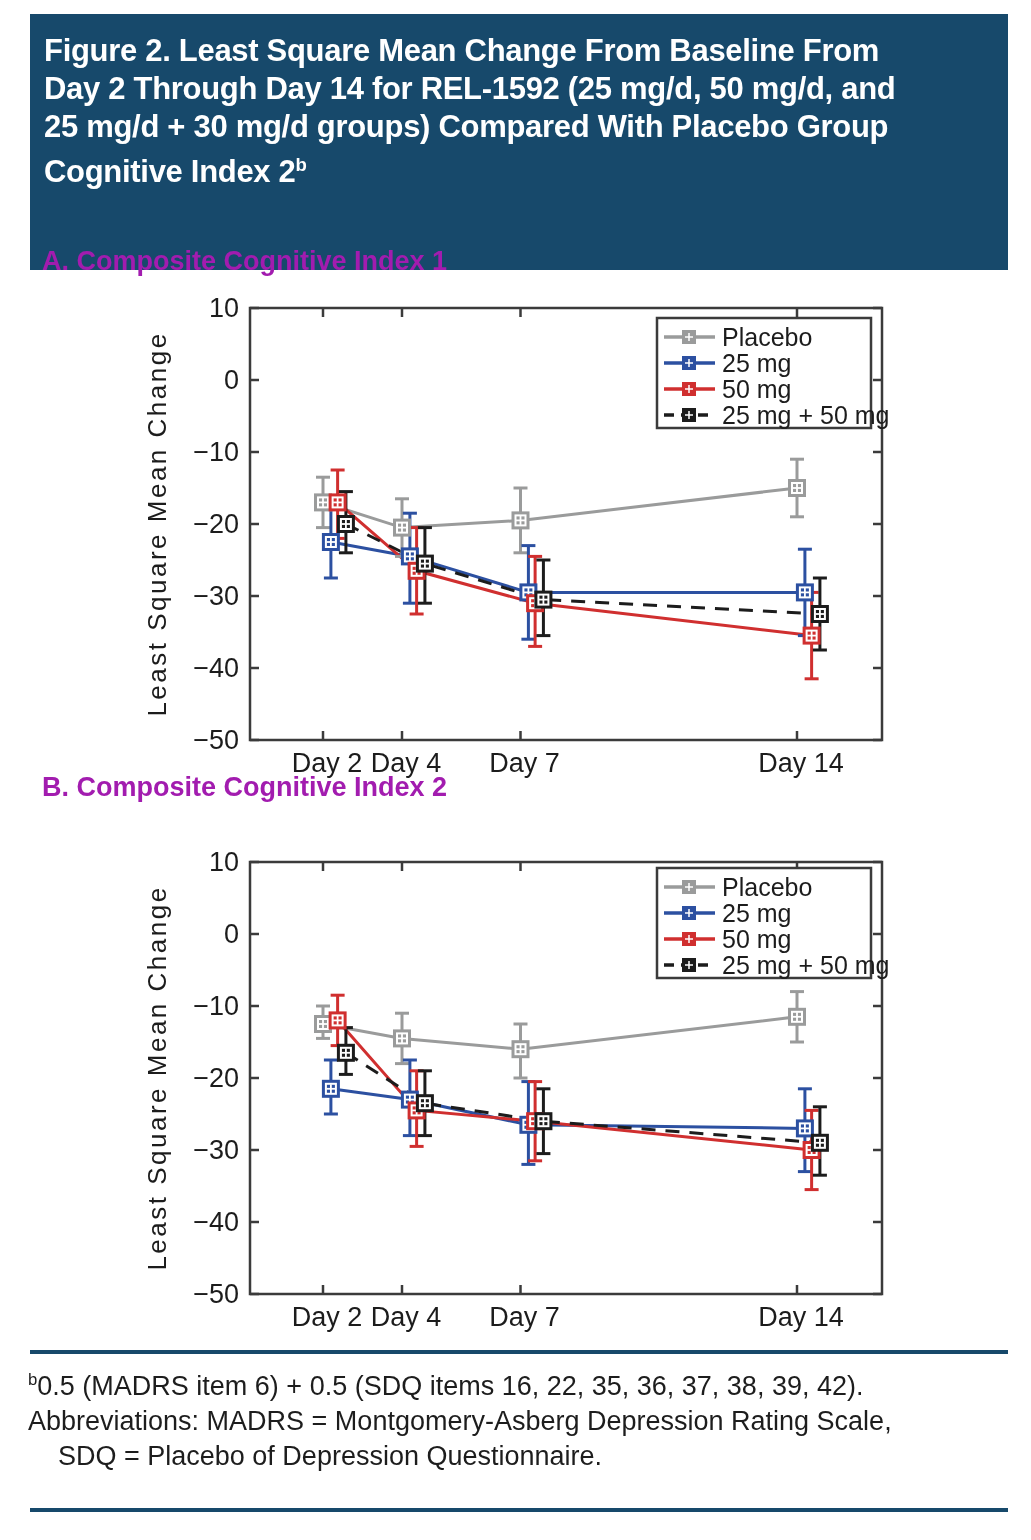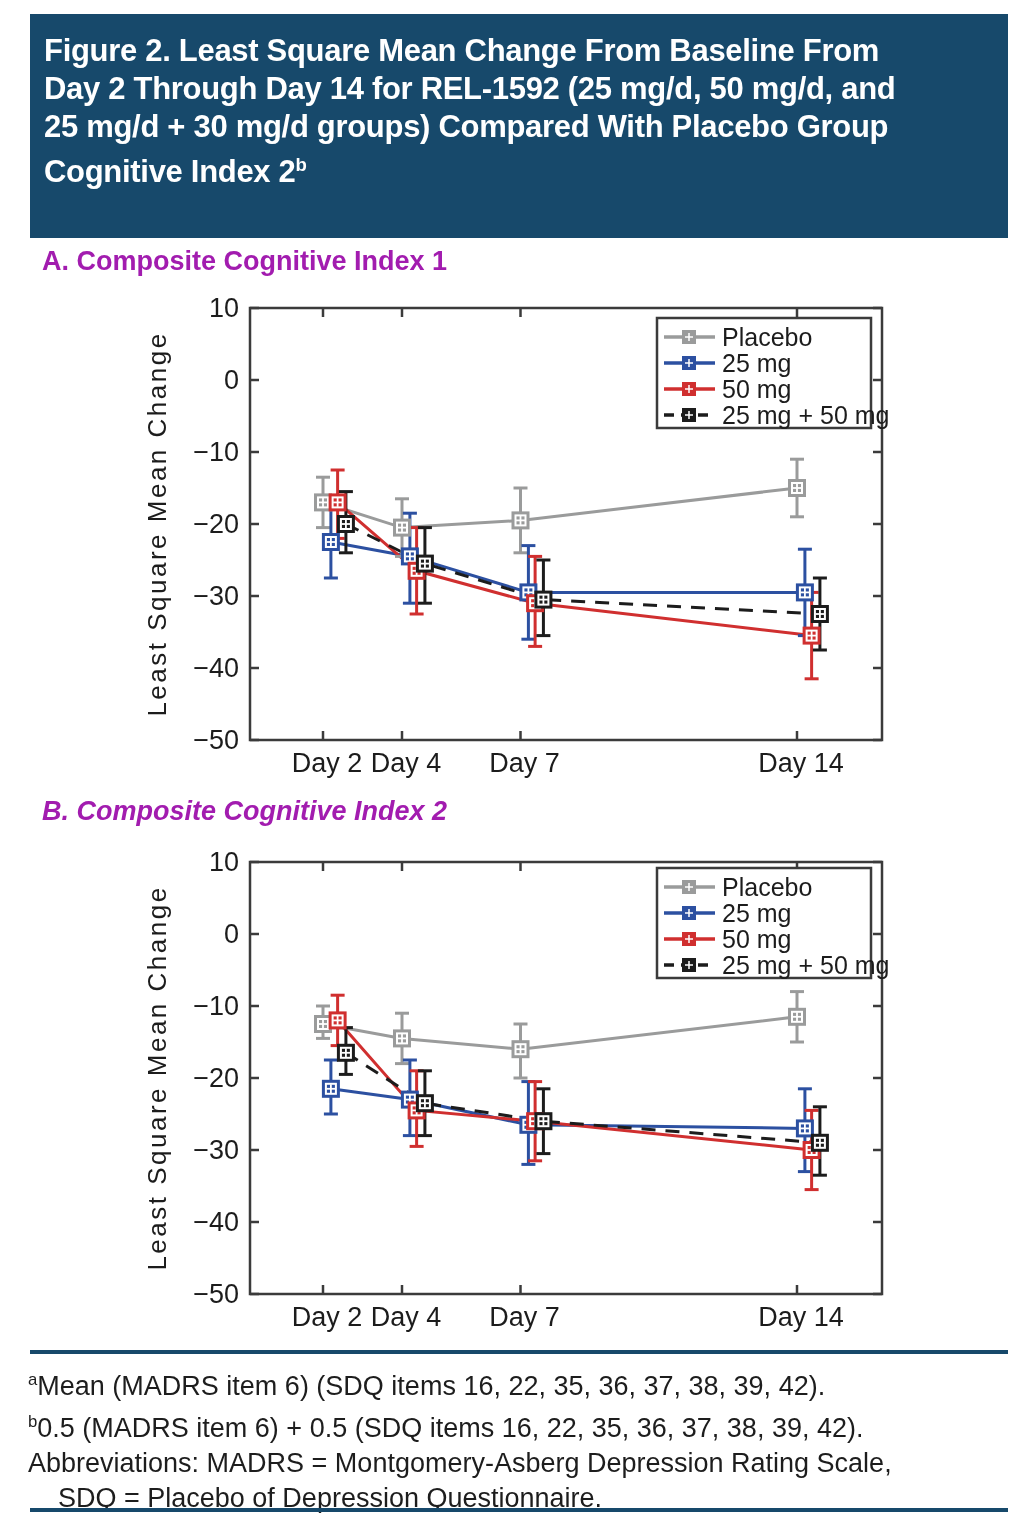--- a/index.html
+++ b/index.html
@@ -1,24 +1,24 @@
 <!DOCTYPE html>
 <html><head>
 <meta charset="utf-8">
 <style>
   html,body{margin:0;padding:0;background:#ffffff;}
   #page{position:relative;width:1031px;height:1540px;background:#ffffff;overflow:hidden;
         font-family:"Liberation Sans",sans-serif;}
-  .header{position:absolute;left:30px;top:14px;width:978px;height:224px;box-sizing:border-box;
+  .header{position:absolute;left:30px;top:14px;width:978px;height:256px;box-sizing:border-box;
           padding:18px 20px 0 14px;}
   .header .title{font-size:31px;font-weight:bold;line-height:38px;letter-spacing:-0.3px;}
   .header sup{font-size:60%;}
   .panel-title{position:absolute;left:42px;font-size:27px;font-weight:bold;color:#a21caf;}
   #panel-title-a{top:246px;}
-  #panel-title-b{top:796px;font-style:italic;}
+  #panel-title-b{top:772px;}
   #charts-svg{position:absolute;left:0;top:0;}
   .foot-rule{position:absolute;left:30px;width:978px;height:4px;}
   #foot-rule-top{top:1350px;}
   #foot-rule-bottom{top:1508px;}
   .footnotes{position:absolute;left:28px;top:1362px;width:980px;font-size:27px;line-height:35px;
              color:#1d1d1d;}
   .footnotes sup{font-size:62%;}
   .footnotes .line.indent{padding-left:30px;}
 </style>
 </head>
@@ -505,20 +505,19 @@
             <line x1="685" y1="965" x2="693" y2="965" stroke="#ffffff" stroke-width="1.5"></line>
             <line x1="689" y1="961" x2="689" y2="969" stroke="#ffffff" stroke-width="1.5"></line>
             <text x="722" y="974" fill="#1c1c1c" font-family="&quot;Liberation Sans&quot;, sans-serif" font-size="25">25 mg + 50 mg</text>
           </g>
         </g>
       </g>
     </svg>
 
   <div class="foot-rule" id="foot-rule-top" style="background: rgb(23, 73, 107);"></div>
   <div class="footnotes" id="footnotes">
-      <div class="line"><sup>a</sup>Mean (MADRS item 6) (SDQ items 16, 22, 35, 36, 37, 38, 39, 42).</div>
       <div class="line"><sup>b</sup>0.5 (MADRS item 6) + 0.5 (SDQ items 16, 22, 35, 36, 37, 38, 39, 42).</div>
       <div class="line">Abbreviations: MADRS = Montgomery-Asberg Depression Rating Scale,</div>
       <div class="line indent">SDQ = Placebo of Depression Questionnaire.</div>
     </div>
   <div class="foot-rule" id="foot-rule-bottom" style="background: rgb(23, 73, 107);"></div>
 
 </div>
 
 </body></html>

